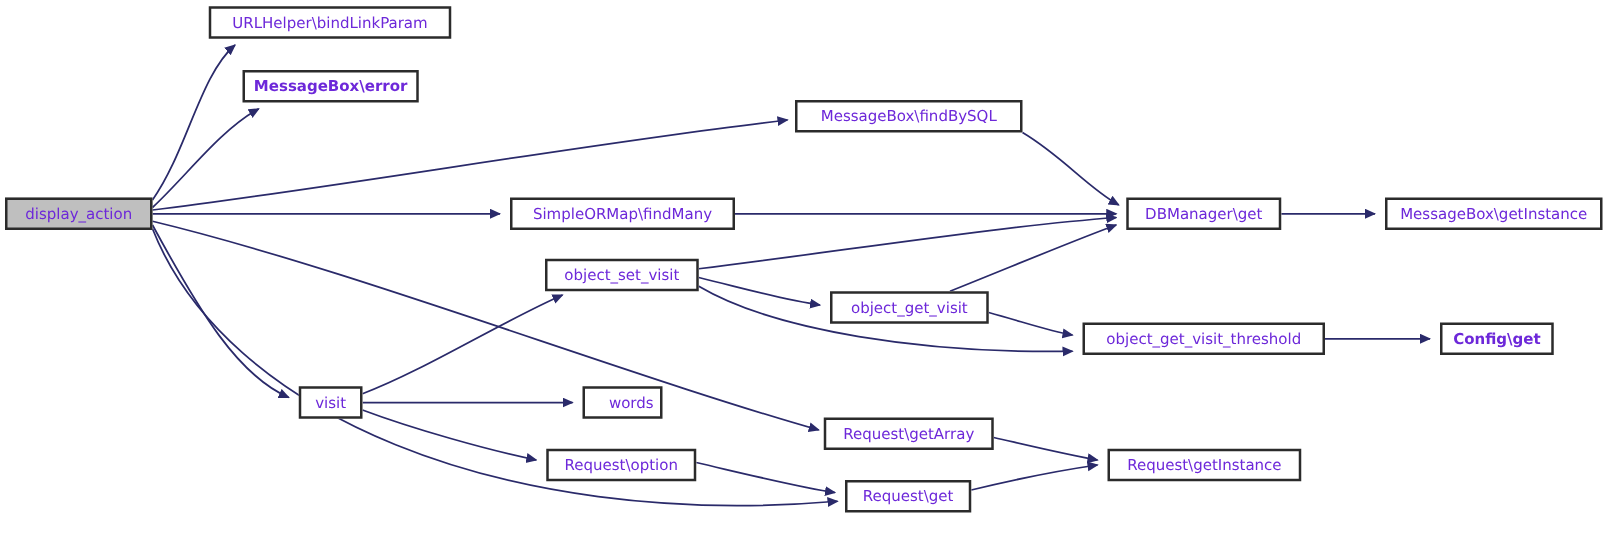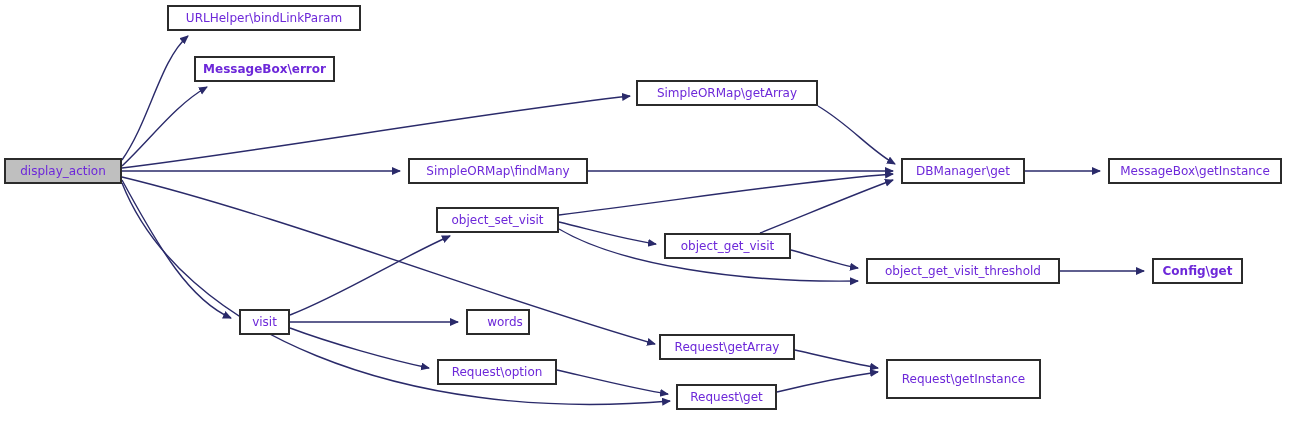--- a/index.html
+++ b/index.html
@@ -44,28 +44,28 @@
         <path d="M290,328 C330,343 390,360 429,368" marker-end="url(#arrow)" stroke="#2a2a6a"></path>
         <path d="M795,350 C830,358 855,364 878,368" marker-end="url(#arrow)" stroke="#2a2a6a"></path>
         <path d="M557,370 C600,380 640,390 668,394" marker-end="url(#arrow)" stroke="#2a2a6a"></path>
         <path d="M777,392 C810,384 850,376 878,372" marker-end="url(#arrow)" stroke="#2a2a6a"></path>
       </g>
   </svg>
   <div id="node-layer">
       <div class="node root thick" style="left: 4px; top: 158px; width: 118px; height: 26px;">display_action</div>
       <div class="node thick" style="left: 167px; top: 5px; width: 194px; height: 26px;">URLHelper\bindLinkParam</div>
       <div class="node thick" style="left: 194px; top: 56px; width: 141px; height: 26px; font-weight: bold;">MessageBox\error</div>
-      <div class="node thick" style="left: 636px; top: 80px; width: 182px; height: 26px;">SimpleORMap\getArray</div>
+      <div class="node thick" style="left: 636px; top: 80px; width: 182px; height: 26px;">MessageBox\findBySQL</div>
       <div class="node thick" style="left: 408px; top: 158px; width: 180px; height: 26px;">SimpleORMap\findMany</div>
       <div class="node thick" style="left: 901px; top: 158px; width: 124px; height: 26px;">DBManager\get</div>
       <div class="node thick" style="left: 1108px; top: 158px; width: 174px; height: 26px;">MessageBox\getInstance</div>
       <div class="node thick" style="left: 436px; top: 207px; width: 123px; height: 26px;">object_set_visit</div>
       <div class="node thick" style="left: 664px; top: 233px; width: 127px; height: 26px;">object_get_visit</div>
       <div class="node thick" style="left: 866px; top: 258px; width: 194px; height: 26px;">object_get_visit_threshold</div>
       <div class="node thick" style="left: 1152px; top: 258px; width: 91px; height: 26px; font-weight: bold;">Config\get</div>
       <div class="node thick" style="left: 239px; top: 309px; width: 51px; height: 26px;">visit</div>
       <div class="node thick" style="left: 466px; top: 309px; width: 64px; height: 26px; padding-left: 14px;">words</div>
       <div class="node thick" style="left: 659px; top: 334px; width: 136px; height: 26px;">Request\getArray</div>
       <div class="node thick" style="left: 437px; top: 359px; width: 120px; height: 26px;">Request\option</div>
       <div class="node thick" style="left: 676px; top: 384px; width: 101px; height: 26px;">Request\get</div>
-      <div class="node thick" style="left: 886px; top: 359px; width: 155px; height: 40px;">Request\getInstance</div>
+      <div class="node thick" style="left: 886px; top: 359px; width: 155px; height: 26px;">Request\getInstance</div>
     </div>
 </div>
 
 </body></html>

